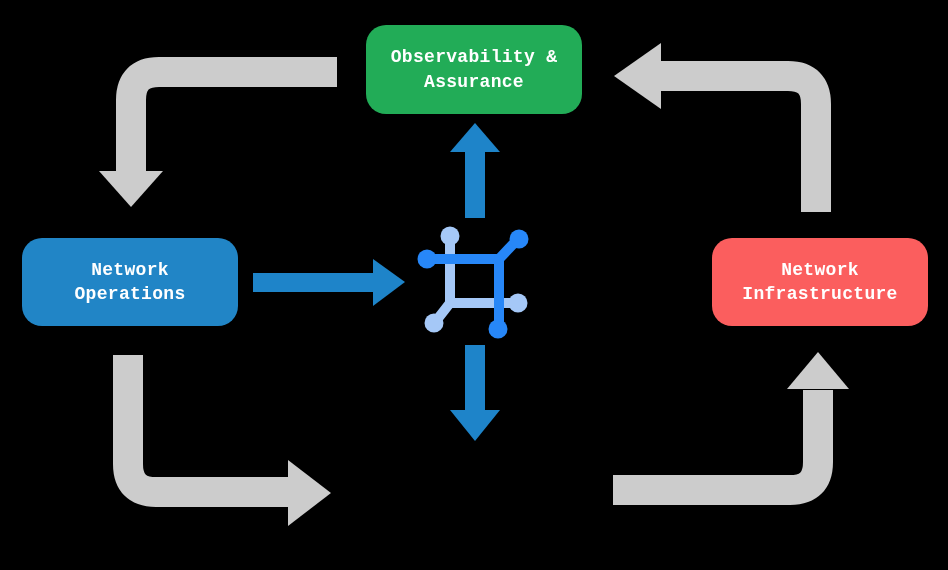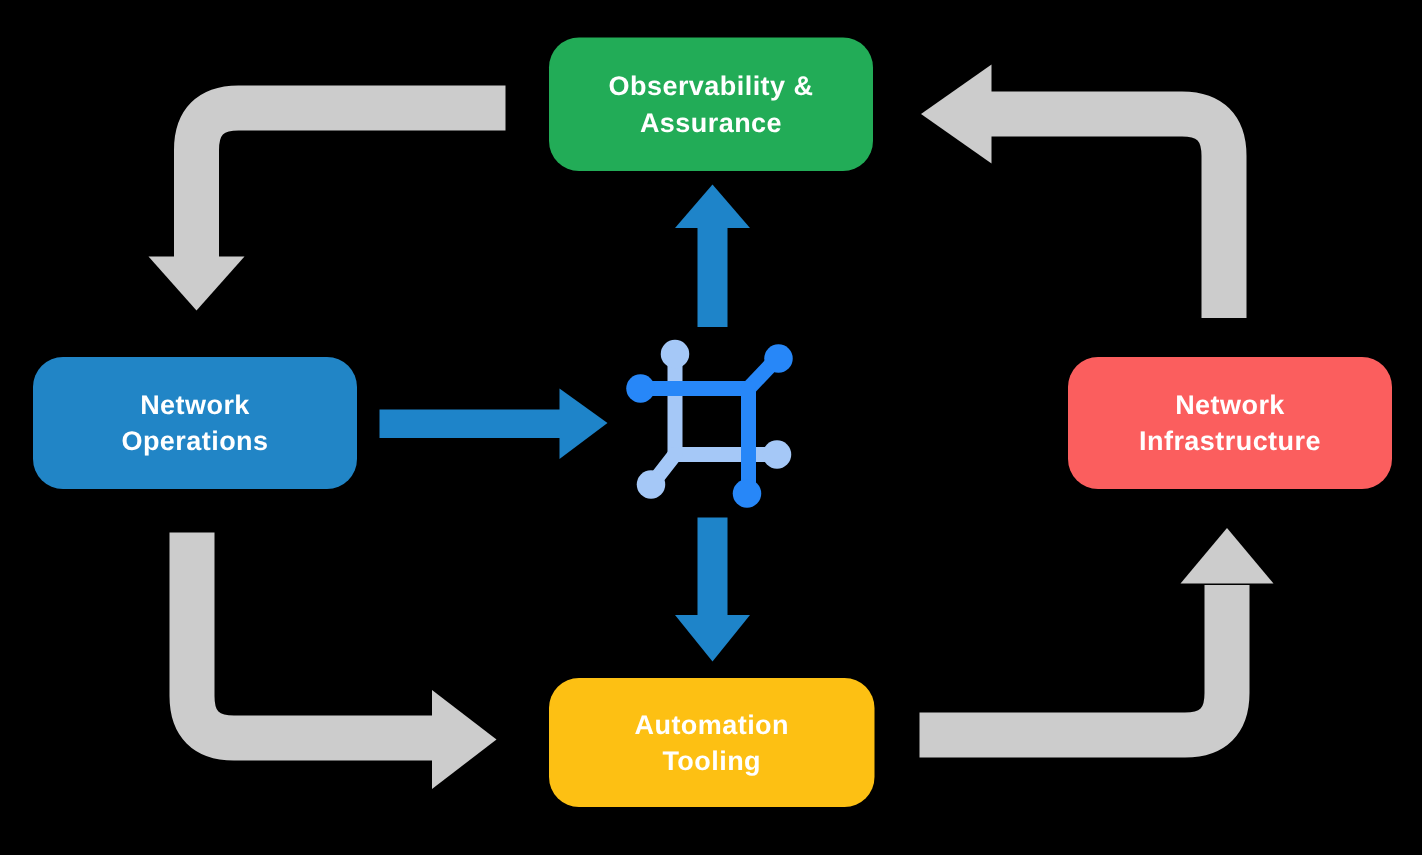--- a/index.html
+++ b/index.html
@@ -37,20 +37,21 @@
   .icon-light-node { fill: var(--c-icon_light); }
   .icon-dark-line  { stroke: var(--c-icon_dark); stroke-width: 10; stroke-linecap: round; fill: none; }
   .icon-dark-node  { fill: var(--c-icon_dark); }
   .box {
     position: absolute;
     border-radius: 20px;
     display: flex;
     align-items: center;
     justify-content: center;
     text-align: center;
+    font-family: Liberation Mono, monospace;
   }
   .box-label {
     color: var(--c-text);
     font-size: 18px;
     font-weight: 600;
     line-height: 1.35;
     letter-spacing: 0.3px;
     white-space: pre-line;
   }
   .box-observability        { left: 366px; top: 25px;  width: 216px; height: 89px; background: var(--c-green); }
@@ -126,18 +127,14 @@
   <div class="box box-network-operations" style="background: rgb(33, 133, 198);">
     <div class="box-label">Network
 Operations</div>
   </div>
 
   <div class="box box-network-infrastructure" style="background: rgb(251, 94, 94);">
     <div class="box-label">Network
 Infrastructure</div>
   </div>
 
-  <div class="box box-automation-tooling" style="background: rgb(253, 192, 19);">
-    <div class="box-label">Automation
-Tooling</div>
-  </div>
 
 </div>
 
 </body></html>

